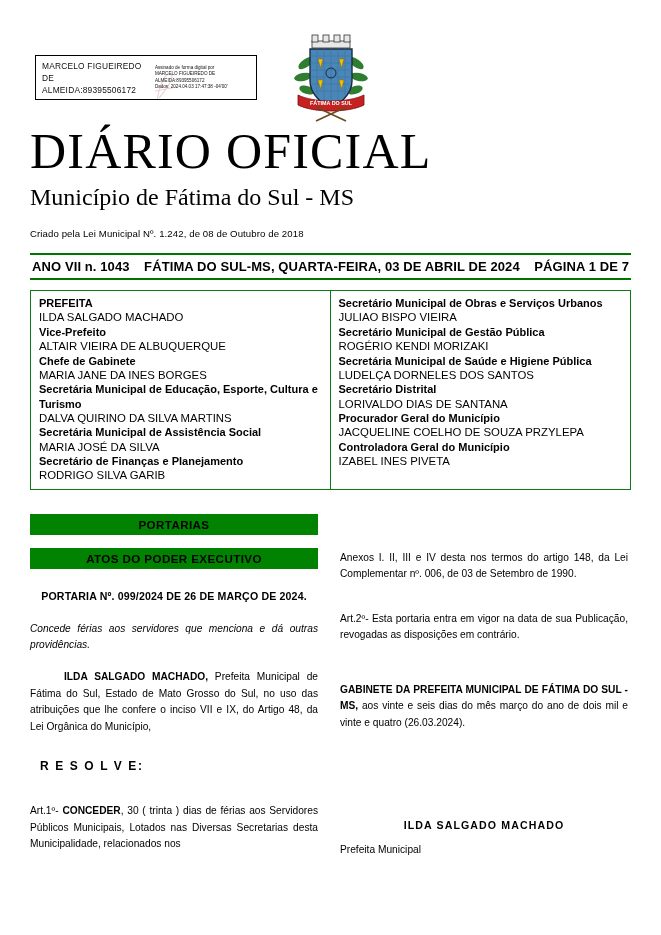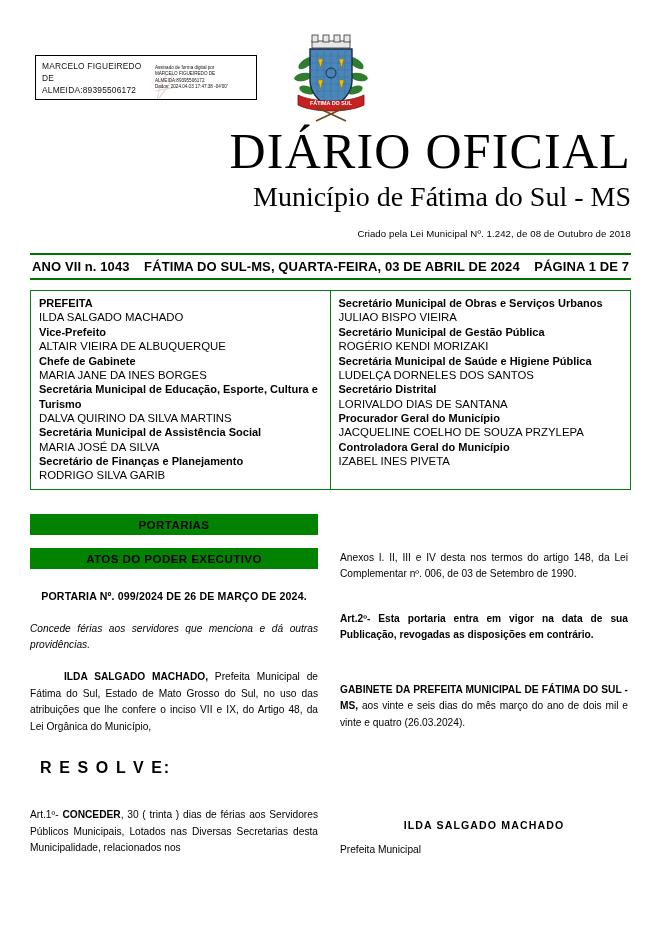--- a/index.html
+++ b/index.html
@@ -70,31 +70,31 @@
     position: absolute;
     left: 0;
     right: 0;
     top: 33px;
     text-align: center;
     pointer-events: none;
   }
 
   
   .masthead {
-    text-align: right;
+    text-align: left;
     font-family: "Liberation Serif", serif;
   }
   .title-main {
     font-size: 50px;
     line-height: 54px;
     letter-spacing: 1.2px;
     margin-top: 62px;
   }
   .title-sub {
-    font-size: 28px;
+    font-size: 24px;
     line-height: 32px;
     margin-top: 3px;
   }
   .title-law {
     font-family: "Liberation Sans", sans-serif;
     font-size: 9.6px;
     line-height: 14px;
     margin-top: 14px;
     letter-spacing: .1px;
   }
@@ -174,21 +174,21 @@
     margin-top: 17px;
   }
   .para {
     font-size: 10.2px;
     line-height: 16.5px;
     text-align: justify;
     margin-top: 17px;
   }
   .para b { font-weight: bold; }
   .resolve {
-    font-size: 16px;
+    font-size: 12px;
     font-weight: bold;
     letter-spacing: 1.6px;
     margin-top: 24px;
     padding-left: 10px;
   }
   .indent { text-indent: 34px; }
   .gap-lg { margin-top: 30px; }
 
   .sign-name {
     text-align: center;
@@ -341,21 +341,21 @@
       <div class="resolve">R E S O L V E:</div>
 
       <div class="para gap-lg">
         <span>Art.1º- </span><b>CONCEDER</b><span>, 30 ( trinta ) dias de férias aos Servidores Públicos Municipais, Lotados nas Diversas Secretarias desta Municipalidade, relacionados nos</span>
       </div>
     </div>
 
     <div class="col">
       <div class="para" style="margin-top:36px;">Anexos I. II, III e IV desta nos termos do artigo 148, da Lei Complementar nº. 006, de 03 de Setembro de 1990.</div>
 
-      <div class="para" style="margin-top:28px;font-weight:bold;">Art.2º-  Esta portaria entra em vigor na data de sua Publicação, revogadas as disposições em contrário.</div>
+      <div class="para" style="margin-top:28px;">Art.2º-  Esta portaria entra em vigor na data de sua Publicação, revogadas as disposições em contrário.</div>
 
       <div class="para" style="margin-top:38px;">
         <b>GABINETE DA PREFEITA MUNICIPAL DE FÁTIMA DO SUL - MS,</b><span> aos vinte e seis dias do mês março do ano de dois mil e vinte e quatro (26.03.2024).</span>
       </div>
 
       <div class="sign-name">ILDA  SALGADO  MACHADO</div>
       <div class="sign-role">Prefeita Municipal</div>
     </div>
 
   </div>

